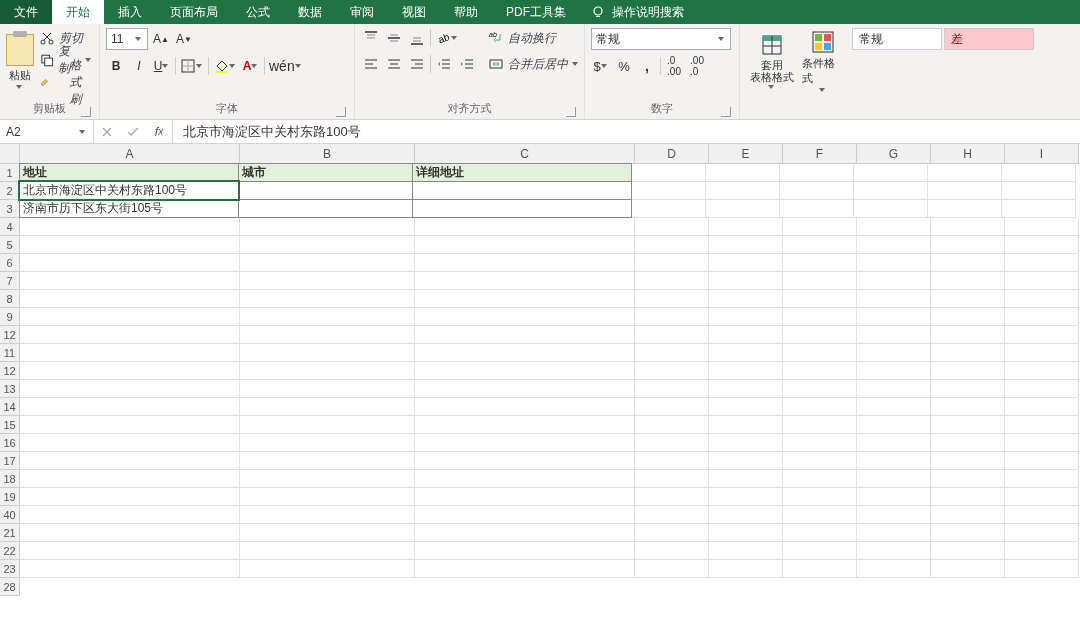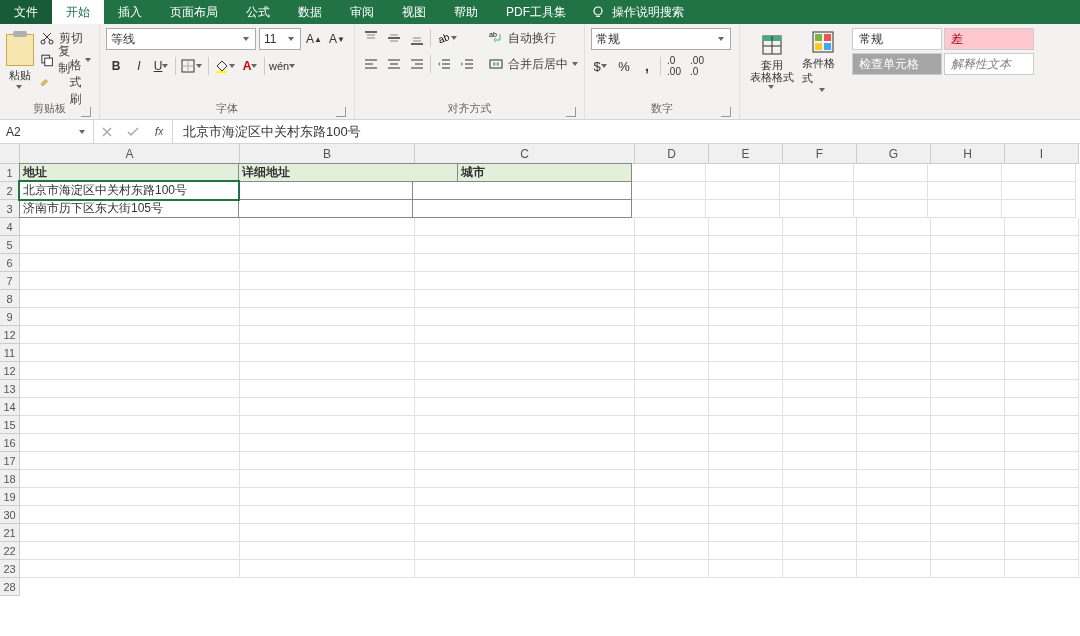--- a/index.html
+++ b/index.html
@@ -18,21 +18,21 @@
 .group-body { flex: 1; display: flex; align-items: flex-start; gap: 4px; }
 .group-label { text-align: center; font-size: 11px; color: #666; padding: 2px 0 3px; position: relative; }
 .group-label .launcher { position: absolute; right: 2px; bottom: 2px; width: 10px; height: 10px; border: 1px solid #999; border-top: none; border-left: none; }
 .col { display: flex; flex-direction: column; gap: 2px; }
 .row { display: flex; align-items: center; gap: 3px; }
 .btn { display: flex; align-items: center; justify-content: center; min-width: 20px; height: 20px; cursor: pointer; border: 1px solid transparent; }
 .bigbtn { display: flex; flex-direction: column; align-items: center; justify-content: center; width: 42px; height: 66px; cursor: pointer; font-size: 11px; gap: 2px; }
 .dd { width: 8px; height: 4px; display: inline-block; }
 .dd::after { content: ""; display: block; width: 0; height: 0; border-left: 3px solid transparent; border-right: 3px solid transparent; border-top: 4px solid #666; }
 .combo { border: 1px solid #ababab; background: #fff; height: 22px; display: flex; align-items: center; padding: 0 4px; font-size: 12px; gap: 4px; }
-.txtlabel { font-size: 12px; color: #444; display: flex; align-items: center; gap: 4px; }
+.txtlabel { font-size: 12px; color: #444; display: flex; align-items: center; gap: 4px; font-style: italic; }
 
 
 .style-cells { display: flex; gap: 2px; }
 .style-cell { width: 90px; height: 22px; display: flex; align-items: center; padding: 0 6px; font-size: 12px; border: 1px solid #ccc; }
 .sc-normal { background: #fff; }
 .sc-bad { background: #ffc7ce; color: #9c0006; }
 .sc-check { background: #a5a5a5; color: #fff; }
 .sc-explain { background: #fff; color: #7f7f7f; font-style: italic; }
 
 
@@ -124,24 +124,20 @@
           <span>格式刷</span>
         </div>
       </div>
     </div>
     <div class="group-label"><span>剪贴板</span><span class="launcher"></span></div>
   </div>
 
   <div class="group" style="width:255px">
     <div class="group-body col" style="gap:6px">
       <div class="row">
-        <div class="combo" style="width:150px;justify-content:space-between">
-            <span>等线</span>
-            <span class="dd"></span>
-          </div>
         <div class="combo" style="width:42px;justify-content:space-between">
             <span>11</span>
             <span class="dd"></span>
           </div>
         <div class="btn">A<sup style="font-size:8px">▲</sup></div>
         <div class="btn">A<sup style="font-size:8px">▼</sup></div>
       </div>
       <div class="row">
         <div class="btn" style="font-weight:bold">B</div>
         <div class="btn" style="font-style:italic">I</div>
@@ -164,21 +160,21 @@
               <path d="M4 8l5-5 5 5-5 5z" fill="none" stroke="#333"></path>
               <rect x="3" y="13" width="11" height="2" fill="#ffff00"></rect>
             </svg>
             <span class="dd"></span>
           </div>
         <div class="btn">
             <span style="color:#c00;font-weight:bold">A</span>
             <span class="dd"></span>
           </div>
         <div style="width:1px;height:18px;background:#ccc"></div>
-        <div class="btn" style="font-size:11px">
+        <div class="btn" style="font-size:14px">
             <span>wén</span>
             <span class="dd"></span>
           </div>
       </div>
     </div>
     <div class="group-label"><span>字体</span><span class="launcher"></span></div>
   </div>
 
   <div class="group" style="width:230px">
     <div class="group-body">
@@ -322,24 +318,20 @@
             <rect x="4" y="13" width="7" height="7" fill="#ffca28"></rect>
             <rect x="13" y="13" width="7" height="7" fill="#42a5f5"></rect>
           </svg>
         <span>条件格式</span>
         <span class="dd"></span>
       </div>
       <div class="col" style="gap:3px;margin-left:4px">
         <div class="style-cells">
           <div class="style-cell sc-normal">常规</div>
           <div class="style-cell sc-bad">差</div>
-        </div>
-        <div class="style-cells">
-          <div class="style-cell sc-check">检查单元格</div>
-          <div class="style-cell sc-explain">解释性文本</div>
         </div>
       </div>
     </div>
     <div class="group-label">&nbsp;</div>
   </div>
 
 </div>
 
 <div class="fxbar">
   <div class="namebox">
@@ -390,31 +382,31 @@
       <div class="rowhdr">12</div>
       <div class="rowhdr">11</div>
       <div class="rowhdr">12</div>
       <div class="rowhdr">13</div>
       <div class="rowhdr">14</div>
       <div class="rowhdr">15</div>
       <div class="rowhdr">16</div>
       <div class="rowhdr">17</div>
       <div class="rowhdr">18</div>
       <div class="rowhdr">19</div>
-      <div class="rowhdr">30</div>
+      <div class="rowhdr">40</div>
       <div class="rowhdr">21</div>
       <div class="rowhdr">22</div>
       <div class="rowhdr">23</div>
       <div class="rowhdr">28</div>
     </div>
   <div class="cells" id="cells">
       <div class="cellrow">
         <div class="cell hdr" style="width: 220px;">地址</div>
+        <div class="cell hdr" style="width: 175px;">城市</div>
         <div class="cell hdr" style="width: 220px;">详细地址</div>
-        <div class="cell hdr" style="width: 175px;">城市</div>
         <div class="cell" style="width: 74px;"></div>
         <div class="cell" style="width: 74px;"></div>
         <div class="cell" style="width: 74px;"></div>
         <div class="cell" style="width: 74px;"></div>
         <div class="cell" style="width: 74px;"></div>
         <div class="cell" style="width: 74px;"></div>
       </div>
       <div class="cellrow">
         <div class="cell bord selcell" style="width: 220px;">北京市海淀区中关村东路100号</div>
         <div class="cell bord" style="width: 175px;"></div>

